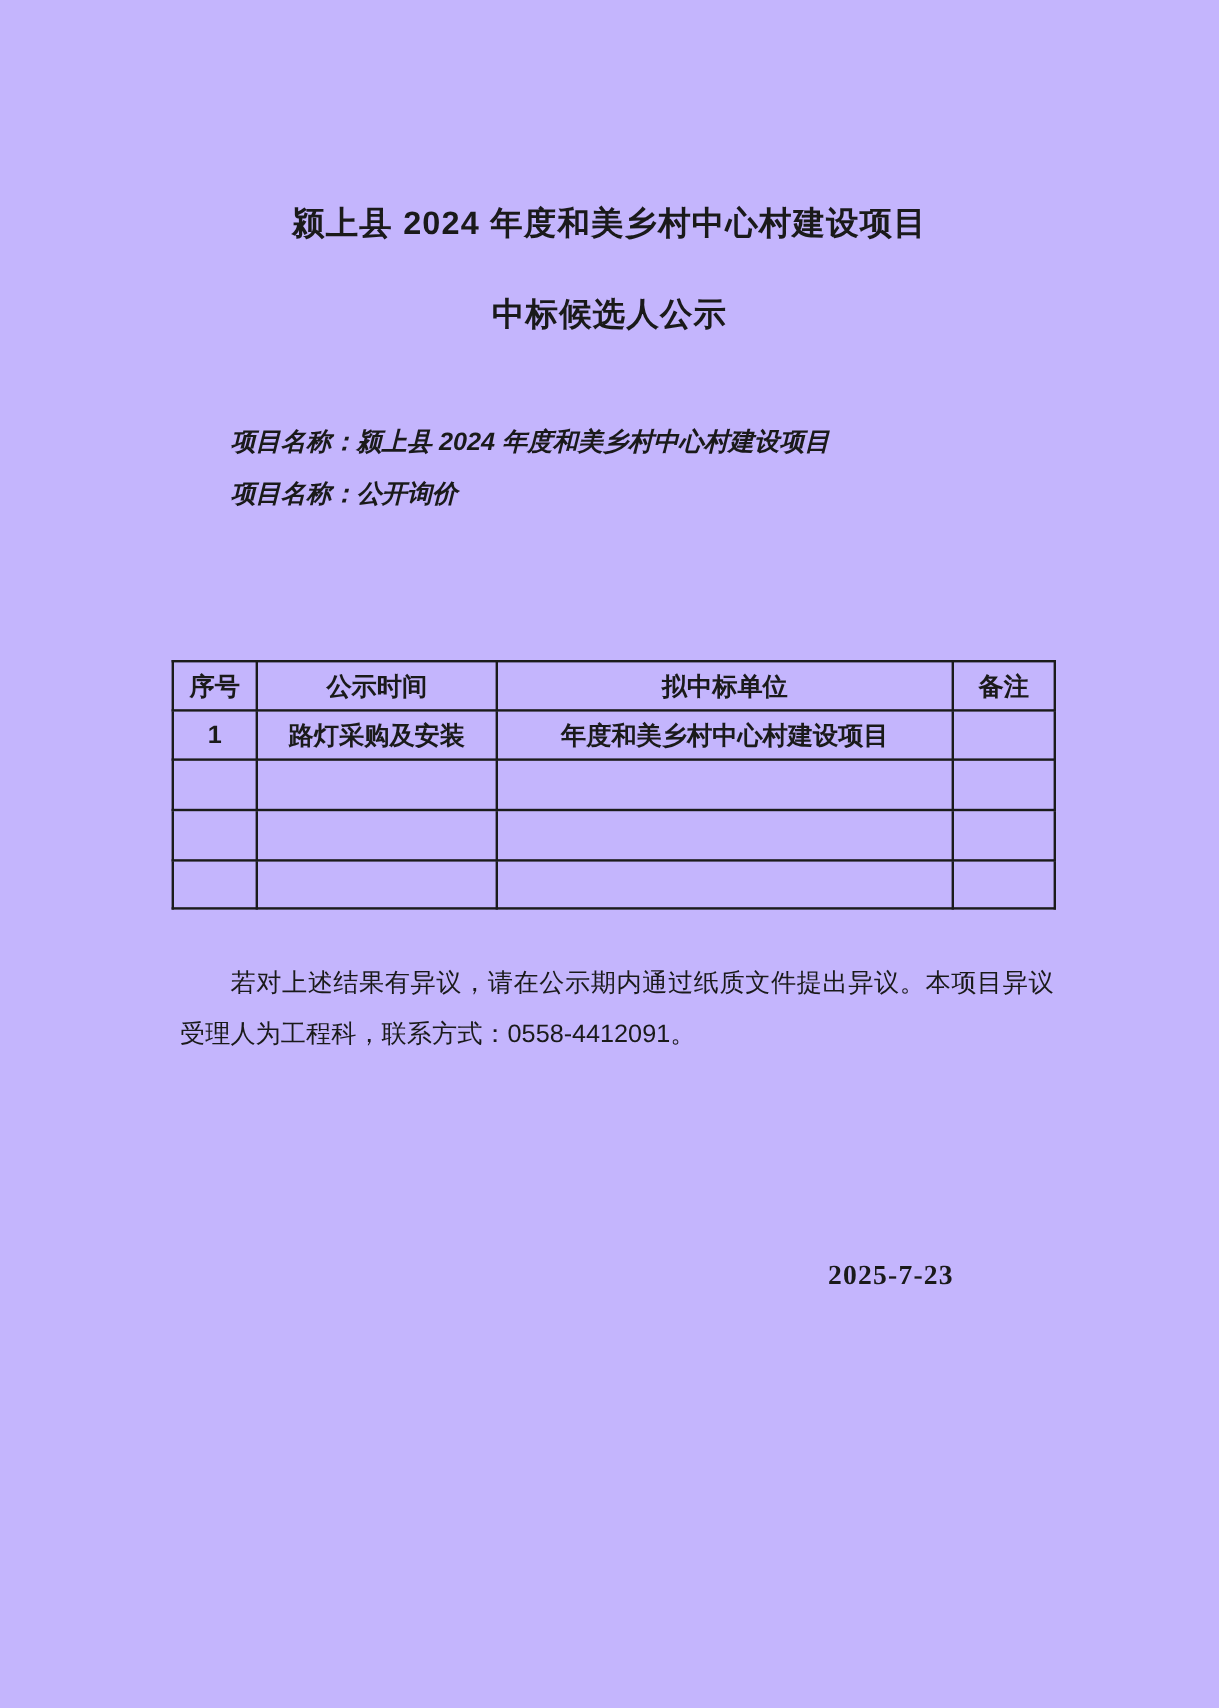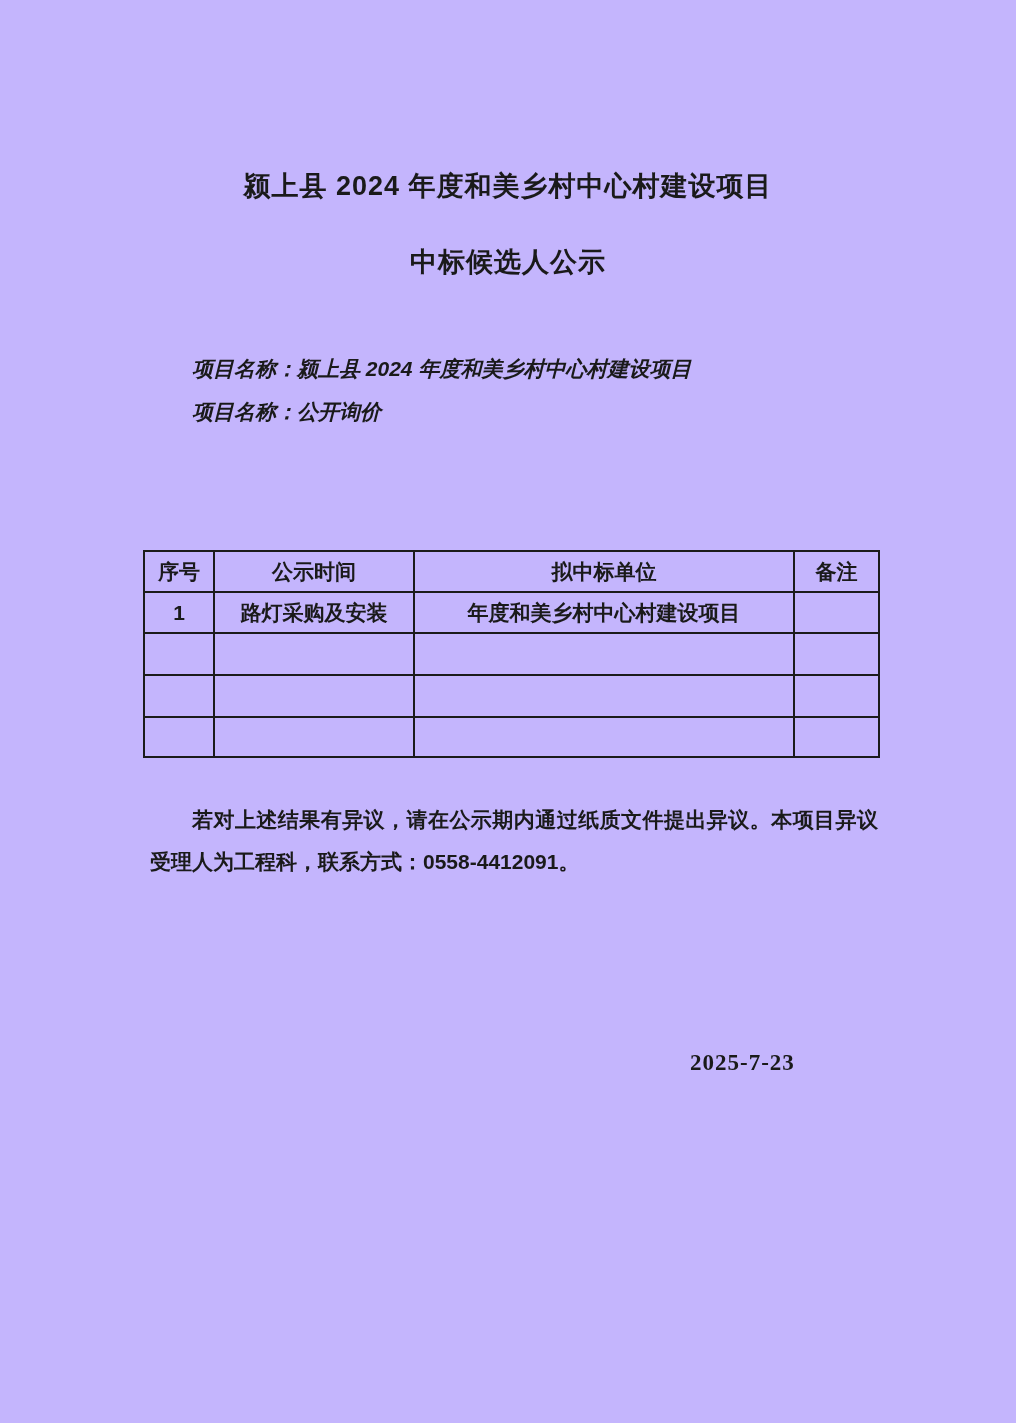--- a/index.html
+++ b/index.html
@@ -70,21 +70,21 @@
   col.c-name   { width: 200px; }
   col.c-winner { width: 380px; }
   col.c-note   { width: 85px; }
 
   .notice {
     position: absolute;
     left: 150px;
     top: 799px;
     width: 728px;
     font-size: 21px;
-    font-weight: 700;
+    font-weight: 400;
     line-height: 42px;
     text-indent: 2em;
     text-align: justify;
     margin: 0;
   }
 
   .doc-date {
     position: absolute;
     left: 690px;
     top: 1050px;

